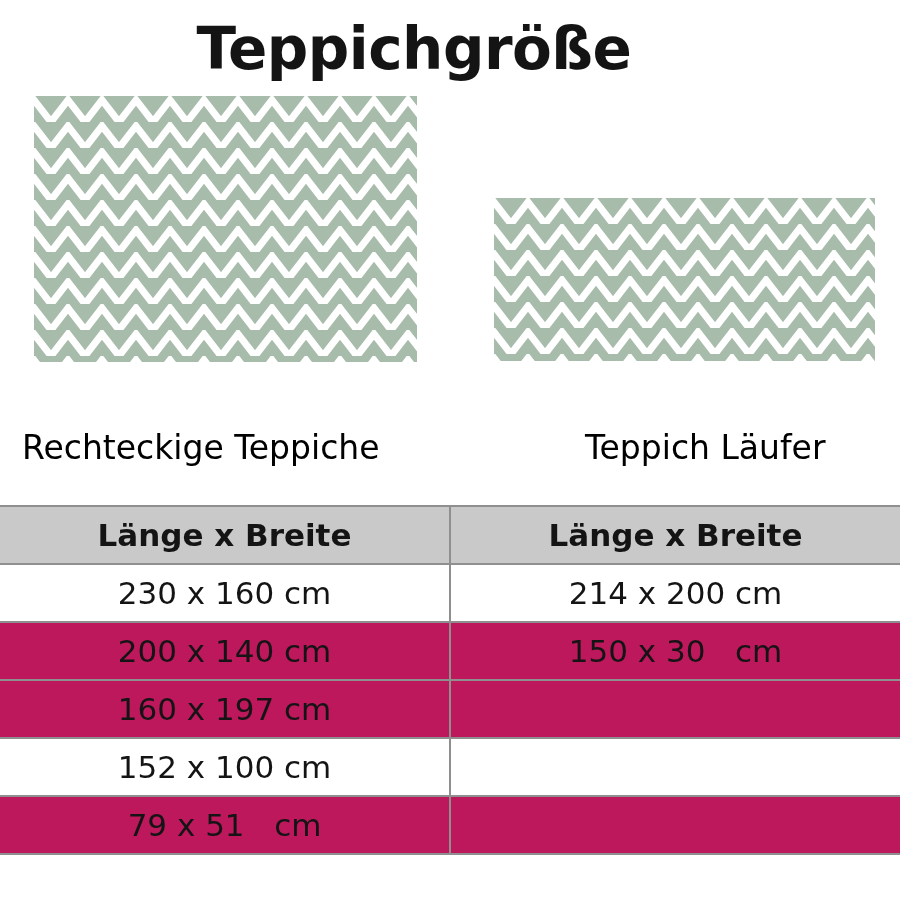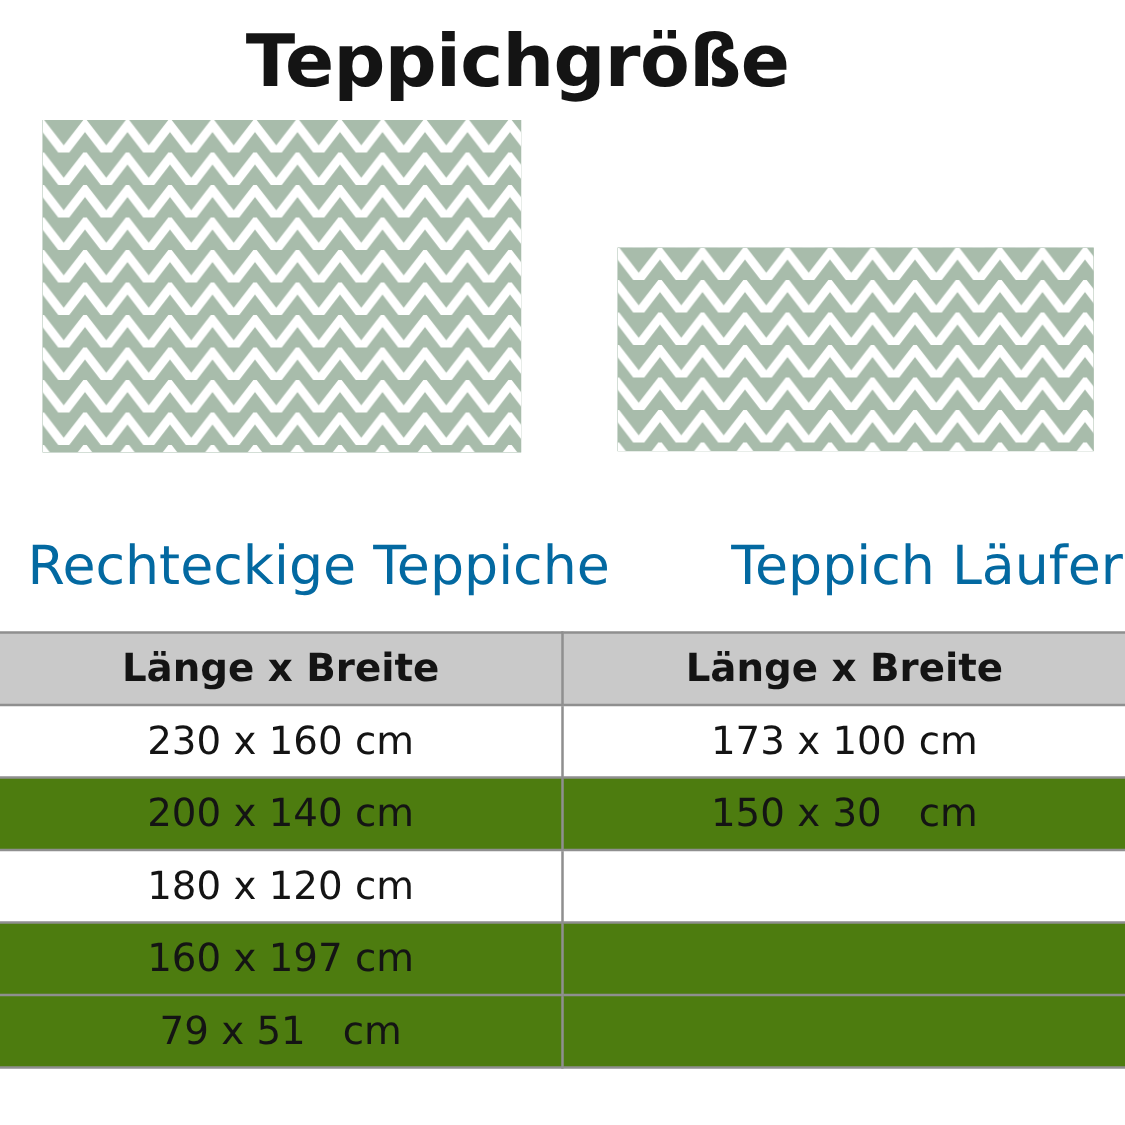--- a/index.html
+++ b/index.html
@@ -56,23 +56,23 @@
     top: 110px;
     width: 381px;
     height: 163px;
   }
   .captions {
     position: relative;
     height: 60px;
   }
   .caption {
     position: absolute;
-    font-size: 43px;
+    font-size: 33px;
     font-weight: 400;
-    color: #0369a1;
+    color: #000000;
     white-space: nowrap;
   }
   #caption-rect {
     left: 22px;
     top: 0;
   }
   #caption-runner {
     left: 541px;
     top: 0;
     margin-left: 44px;
@@ -97,21 +97,21 @@
     padding: 0;
   }
   table.size-table td:last-child {
     border-right: none;
   }
   table.size-table tr.header td {
     font-weight: 700;
     background: #c9c9c9;
   }
   table.size-table tr.shaded td {
-    background: #4d7c0f;
+    background: #be185d;
   }
   table.size-table tr.plain td {
     background: #ffffff;
   }
   .pre {
     white-space: pre;
   }
 </style>
 </head>
 <body>
@@ -154,32 +154,32 @@
   </div>
 
   <table class="size-table">
     <tbody>
       <tr class="header">
         <td>Länge x Breite</td>
         <td>Länge x Breite</td>
       </tr>
       <tr class="plain">
         <td class="pre">230 x 160 cm</td>
-        <td class="pre">173 x 100 cm</td>
+        <td class="pre">214 x 200 cm</td>
       </tr>
       <tr class="shaded">
         <td class="pre">200 x 140 cm</td>
         <td class="pre">150 x 30   cm</td>
       </tr>
-      <tr class="plain">
-        <td class="pre">180 x 120 cm</td>
+      <tr class="shaded">
+        <td class="pre">160 x 197 cm</td>
         <td class="pre"></td>
       </tr>
-      <tr class="shaded">
-        <td class="pre">160 x 197 cm</td>
+      <tr class="plain">
+        <td class="pre">152 x 100 cm</td>
         <td class="pre"></td>
       </tr>
       <tr class="shaded">
         <td class="pre">79 x 51   cm</td>
         <td class="pre"></td>
       </tr>
     </tbody>
   </table>
 
 </div>

